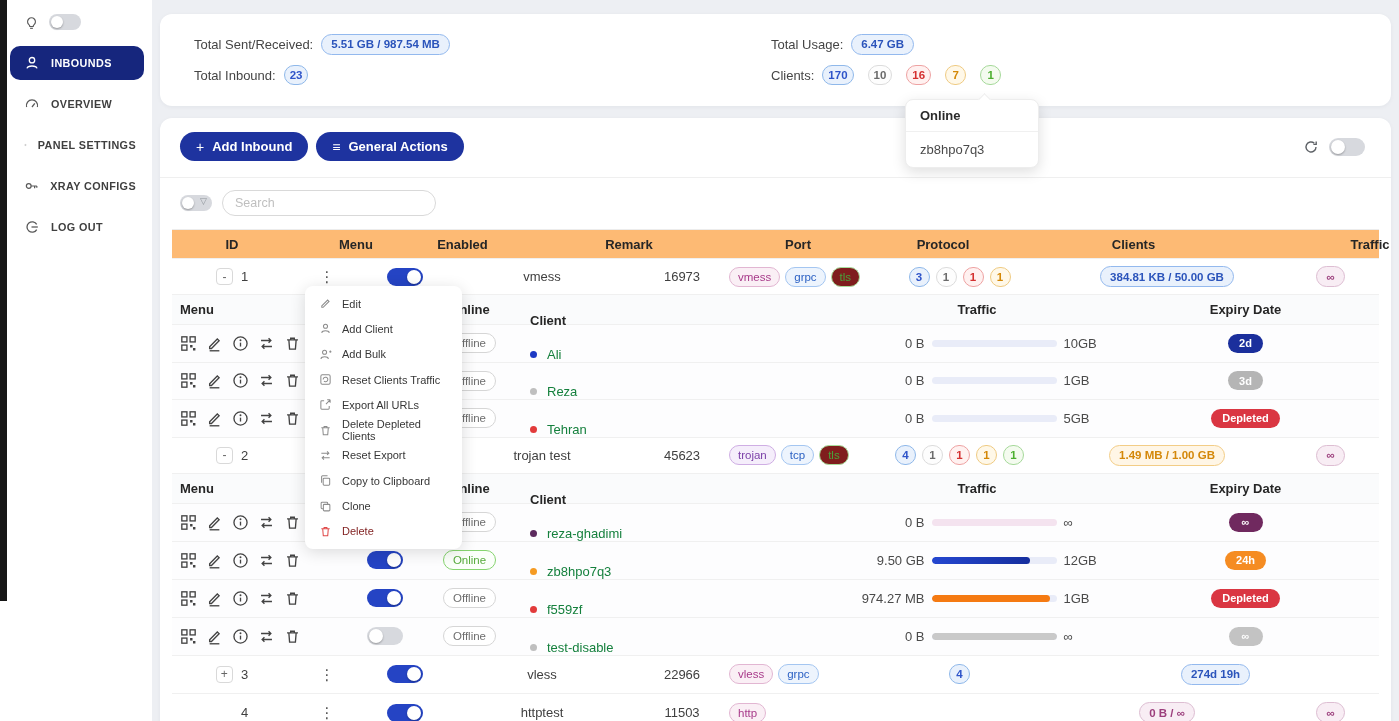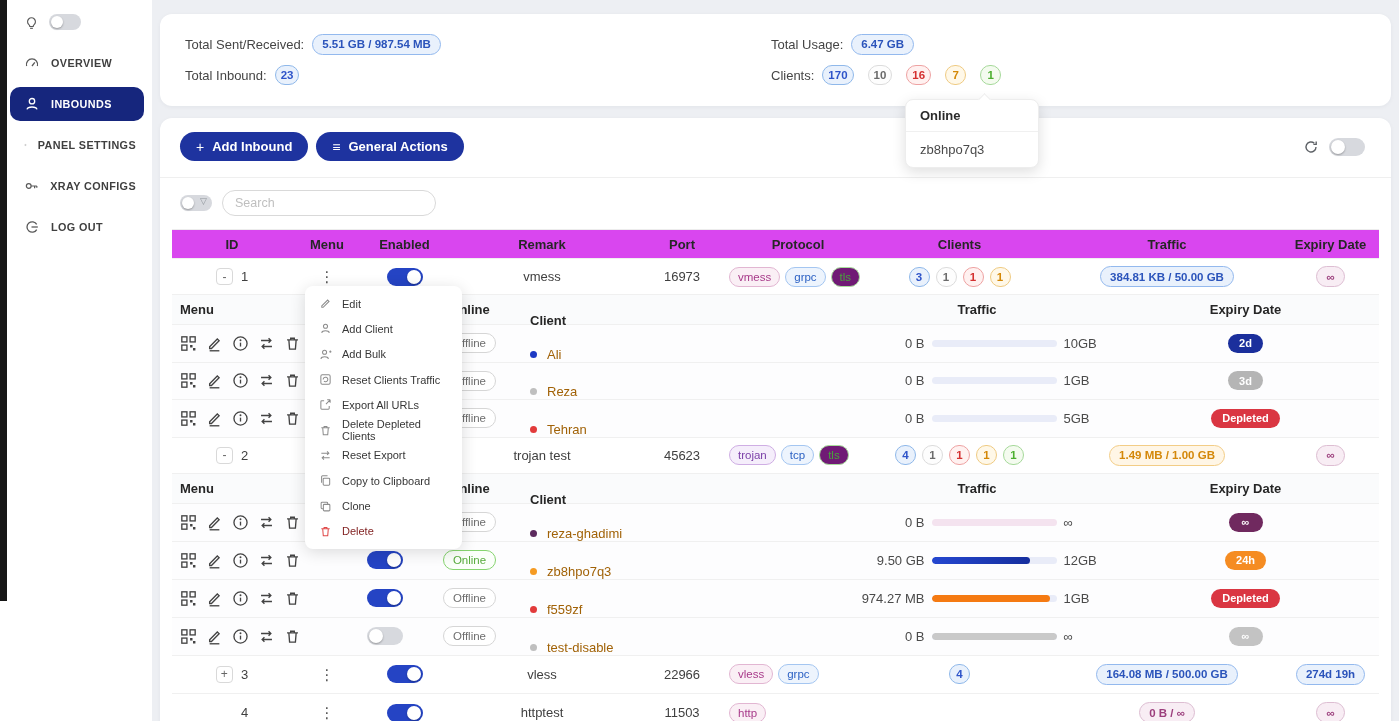--- a/index.html
+++ b/index.html
@@ -25,21 +25,21 @@
   .toggle::after{content:"";position:absolute;width:14px;height:14px;border-radius:50%;background:#fff;top:2px;left:2px;box-shadow:0 1px 2px rgba(0,0,0,.3);}
   .toggle.on{background:#2544c4;}
   .toggle.on::after{left:auto;right:2px;}
   .toggle.sm{width:32px;height:16px;}
   .toggle.sm::after{width:12px;height:12px;}
   .funnel{position:absolute;right:5px;top:1.5px;font-size:9px;color:#8f959b;font-style:normal;}
 
   
   .main{position:absolute;left:152px;top:0;width:1247px;height:721px;padding:14px 8px 0 8px;}
   .card{background:#fff;border-radius:12px;box-shadow:0 1px 4px rgba(20,30,60,.05);}
-  .stats-card{height:92px;display:flex;padding:18px 25px 14px 25px;}
+  .stats-card{height:92px;display:flex;padding:18px 25px 14px 34px;}
   .stats-col{display:flex;flex-direction:column;gap:7px;}
   .stats-col.right{margin-left:auto;width:595px;}
   .stat-row{display:flex;align-items:center;gap:8px;height:24px;}
   .stat-label{color:#454545;font-size:13px;}
   .pill{display:inline-flex;align-items:center;justify-content:center;height:21px;border-radius:11px;border:1px solid;padding:0 9px;font-size:11.5px;font-weight:600;white-space:nowrap;}
   .p-blue{background:#e9f1fc;border-color:#93b9ee;color:#2b54bb;}
   .p-orange{background:#fff6e6;border-color:#f3cd86;color:#d4880a;}
   .p-pink{background:#f8edf4;border-color:#ddbdd2;color:#9c3f7d;}
   .cnt{display:inline-flex;align-items:center;justify-content:center;min-width:21px;height:20px;border-radius:10px;border:1px solid;padding:0 5px;font-size:11.5px;font-weight:600;background:#fff;}
   .cnt+.cnt{margin-left:6px;}
@@ -63,21 +63,21 @@
   .tb-right{margin-left:auto;display:flex;align-items:center;gap:10px;padding-right:6px;}
   .refresh{width:16px;height:16px;color:#5f6368;display:inline-flex;cursor:pointer;}
   .divider{border-bottom:1px solid #efefef;margin:16px -12px 0 -12px;}
   .search-row{display:flex;align-items:center;gap:10px;padding:11px 8px 0 8px;height:38px;}
   .search-input{width:214px;height:26px;border:1px solid #d9d9d9;border-radius:14px;padding:0 12px;font-size:12.5px;color:#555;outline:none;font-family:inherit;}
   .search-input::placeholder{color:#bfbfbf;}
 
   
   .table{margin-top:13px;}
   .thead,.trow,.subhead,.srow{display:flex;align-items:center;border-bottom:1px solid #f0f0f0;}
-  .thead{height:30px;background:#d946ef;border-top:1px solid #ececec;font-weight:600;color:#262626;}
+  .thead{height:30px;background:#fdba74;border-top:1px solid #ececec;font-weight:600;color:#262626;gap:29px;}
   .subhead{height:30px;background:#fafbfc;font-weight:600;color:#262626;}
   .trow{height:36px;}
   .srow{height:37.5px;background:#fdfdfe;}
   .c,.s{display:flex;align-items:center;justify-content:center;flex:none;}
   .c-id{width:120px;gap:8px;}
   .c-menu{width:70px;}
   .c-en{width:85px;}
   .c-remark{width:190px;}
   .c-port{width:90px;}
   .c-proto{width:140px;justify-content:flex-start;gap:5px;padding-left:2px;}
@@ -90,26 +90,26 @@
   .s-client{width:330px;justify-content:flex-start;gap:10px;padding-left:18px;margin-top:22px;}
   .s-traffic{width:270px;gap:7px;}
   .s-exp{flex:1;}
   .expander{width:17px;height:17px;border:1px solid #d9d9d9;border-radius:4px;display:inline-flex;align-items:center;justify-content:center;font-size:12px;color:#666;background:#fff;cursor:pointer;line-height:1;}
   .expander.hidden{visibility:hidden;}
   .dots{font-size:15px;color:#555;cursor:pointer;line-height:1;letter-spacing:0;}
   .tag{display:inline-flex;align-items:center;height:20px;border-radius:10px;border:1px solid;padding:0 8px;font-size:11.5px;}
   .tag-pink{background:#faeff5;border-color:#e2b6d2;color:#a83a8a;}
   .tag-purple{background:#f5eefb;border-color:#cfaee4;color:#7b3fa8;}
   .tag-blue{background:#edf4fd;border-color:#a4c6f1;color:#2d62c4;}
-  .tag-green{background:#701a75;border-color:#a8dd9c;color:#47a43b;}
+  .tag-green{background:#7f1d1d;border-color:#a8dd9c;color:#47a43b;}
   .stat{display:inline-flex;align-items:center;height:20px;border-radius:10px;border:1px solid;padding:0 9px;font-size:11.5px;background:#fff;}
   .stat.offline{border-color:#d6d6d6;color:#6e6e6e;}
   .stat.online{border-color:#86d46f;color:#57ab3c;background:#fbfffa;}
   .dot{width:7px;height:7px;border-radius:50%;display:inline-block;flex:none;}
-  .cname{color:#a16207;}
+  .cname{color:#15803d;}
   .used{min-width:80px;text-align:right;color:#4a4a4a;}
   .limit{min-width:46px;text-align:left;color:#4a4a4a;}
   .pbar{width:125px;height:7px;border-radius:4px;background:#e9ecf8;overflow:hidden;flex:none;}
   .pbar.t-pink{background:#f4e3ef;}
   .pfill{display:block;height:100%;border-radius:4px;width:0;}
   .f-blue{background:linear-gradient(90deg,#2547d0,#162f9e);}
   .f-orange{background:#f57a12;}
   .f-gray{background:#c9c9c9;}
   .badge{display:inline-flex;align-items:center;justify-content:center;min-width:34px;height:19px;border-radius:10px;padding:0 11px;font-size:11px;font-weight:700;color:#fff;}
   .b-navy{background:#1b2f9c;}
@@ -133,37 +133,37 @@
 <div class="edge-strip"></div>
 
 <aside class="sidebar">
   <div class="side-theme">
     <span class="sic" style="width:15px;height:15px;color:#5a5a5a;"><svg viewBox="0 0 16 16">
           <path d="M5.2 10.3a4.2 4.2 0 1 1 5.6 0c-.7.6-1 1.1-1 2H6.2c0-.9-.3-1.4-1-2z" fill="none" stroke="currentColor" stroke-width="1.2"></path>
           <path d="M6.5 14.2h3" stroke="currentColor" stroke-width="1.2"></path>
         </svg></span>
     <span class="toggle sm"></span>
   </div>
+  <div class="side-item active">
+    <span class="sic">
+        <svg viewBox="0 0 16 16">
+          <circle cx="8" cy="5.2" r="2.7" fill="none" stroke="currentColor" stroke-width="1.3"></circle>
+          <path d="M3 13.4c1-3.2 9-3.2 10 0" fill="none" stroke="currentColor" stroke-width="1.3"></path>
+        </svg>
+      </span>
+    <span class="slabel">INBOUNDS</span>
+  </div>
   <div class="side-item">
     <span class="sic">
         <svg viewBox="0 0 16 16">
           <path d="M2.6 11a5.6 5.6 0 1 1 10.8 0" fill="none" stroke="currentColor" stroke-width="1.3"></path>
           <path d="M8 11l2.8-3.6" stroke="currentColor" stroke-width="1.3"></path>
         </svg>
       </span>
     <span class="slabel">OVERVIEW</span>
-  </div>
-  <div class="side-item active">
-    <span class="sic">
-        <svg viewBox="0 0 16 16">
-          <circle cx="8" cy="5.2" r="2.7" fill="none" stroke="currentColor" stroke-width="1.3"></circle>
-          <path d="M3 13.4c1-3.2 9-3.2 10 0" fill="none" stroke="currentColor" stroke-width="1.3"></path>
-        </svg>
-      </span>
-    <span class="slabel">INBOUNDS</span>
   </div>
   <div class="side-item">
     <span class="sic">
         <svg viewBox="0 0 16 16">
           <circle cx="8" cy="8" r="2.2" fill="none" stroke="currentColor" stroke-width="1.2"></circle>
           <path d="M8 1.8v2M8 12.2v2M1.8 8h2M12.2 8h2M3.6 3.6l1.4 1.4M11 11l1.4 1.4M12.4 3.6L11 5M5 11l-1.4 1.4" stroke="currentColor" stroke-width="1.2"></path>
         </svg>
       </span>
     <span class="slabel">PANEL SETTINGS</span>
   </div>
@@ -747,23 +747,20 @@
           </div>
         <div class="c c-remark">vless</div>
         <div class="c c-port">22966</div>
         <div class="c c-proto">
           <span class="tag tag-pink">vless</span>
           <span class="tag tag-blue">grpc</span>
         </div>
         <div class="c c-clients">
           <span class="cnt cnt-blue">4</span>
         </div>
-        <div class="c c-traffic">
-            <span class="pill p-blue">164.08 MB / 500.00 GB</span>
-          </div>
         <div class="c c-exp">
             <span class="pill p-blue">274d 19h</span>
           </div>
       </div>
 
       <div class="trow" style="height:38px;border-bottom:none;">
         <div class="c c-id">
           <span class="expander hidden"></span>
           <span>4</span>
         </div>

